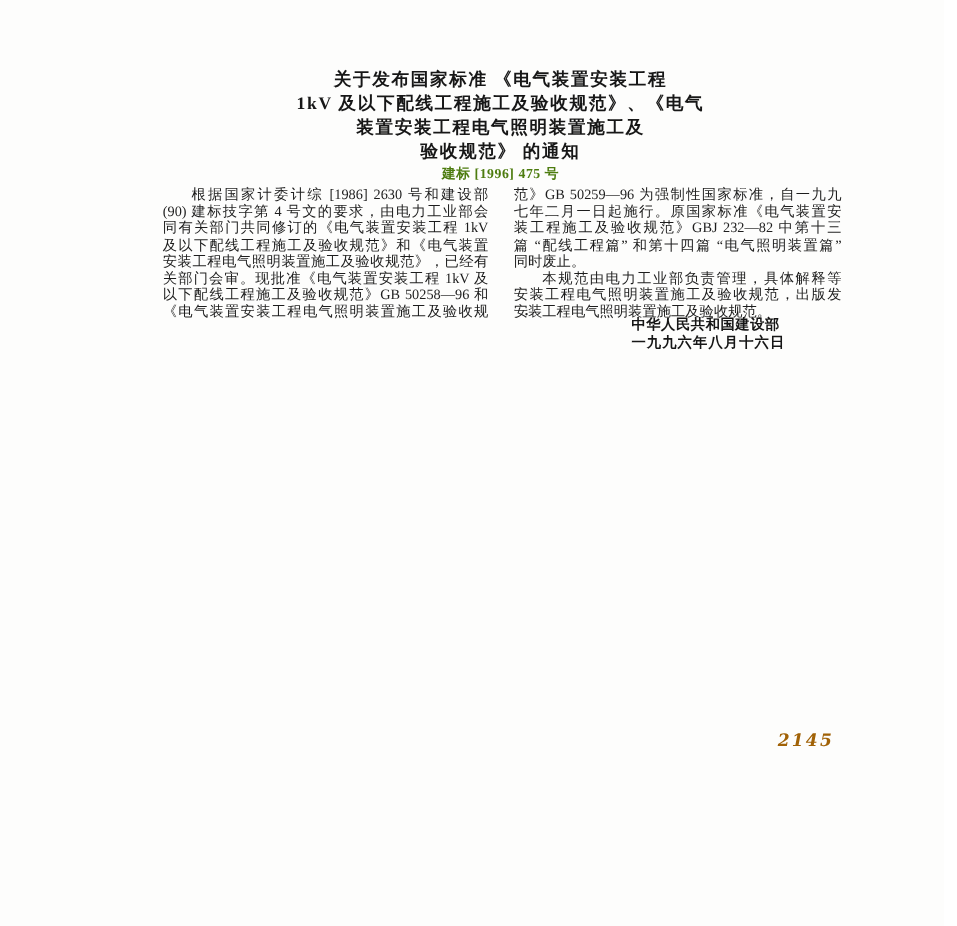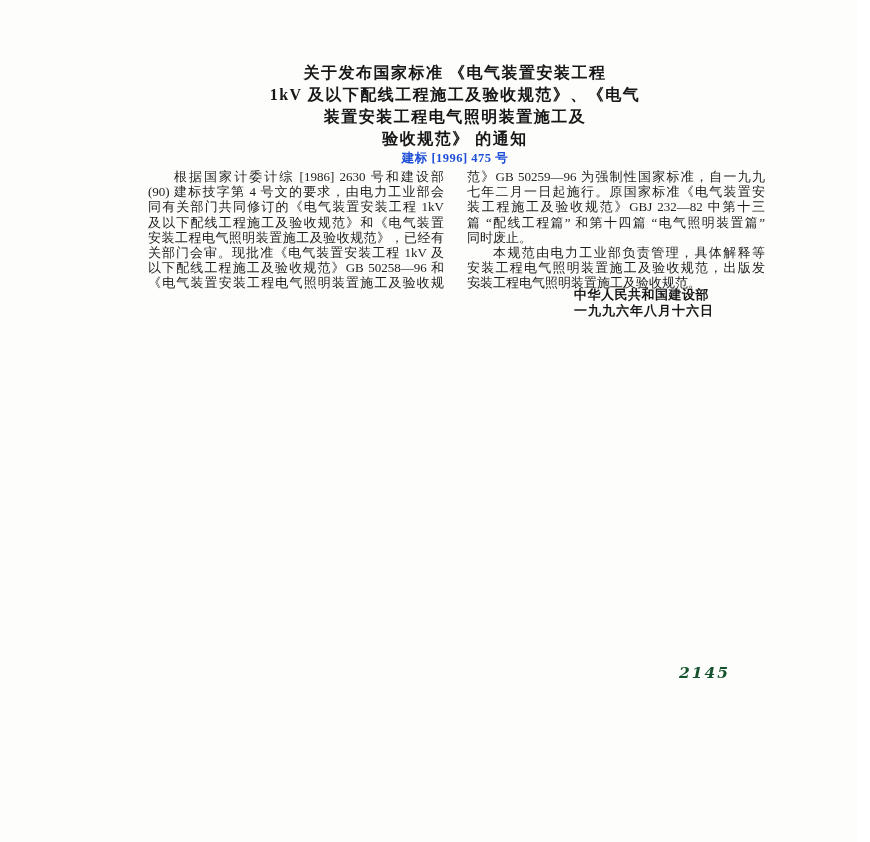--- a/index.html
+++ b/index.html
@@ -26,21 +26,21 @@
   }
   .doc-number {
     position: absolute;
     left: 120px;
     top: 150px;
     width: 670px;
     text-align: center;
     font-weight: bold;
     font-size: 12.5px;
     letter-spacing: 0.5px;
-    color: #1d4ed8;
+    color: #4d7c0f;
   }
   .col {
     position: absolute;
     top: 169px;
     font-size: 13px;
     line-height: 15.2px;
     color: #1d1d1d;
   }
   .col-left  { left: 148px; width: 296px; }
   .col-right { left: 467px; width: 298px; }
@@ -64,28 +64,28 @@
     text-align: left;
     font-weight: bold;
     font-size: 13px;
     line-height: 16px;
     letter-spacing: 0.5px;
     color: #161616;
   }
   .signature .sig-date { letter-spacing: 1px; }
   .page-number {
     position: absolute;
-    left: 679px;
+    left: 707px;
     top: 663px;
     font-family: "DejaVu Serif", serif;
     font-style: italic;
     font-weight: bold;
     font-size: 15.5px;
     letter-spacing: 2px;
-    color: #14532d;
+    color: #a16207;
   }
 </style>
 </head>
 <body>
 
 <div id="page">
 
   <div class="title-block">
     <div class="ln">关于发布国家标准 《电气装置安装工程</div>
     <div class="ln">1kV 及以下配线工程施工及验收规范》、《电气</div>

